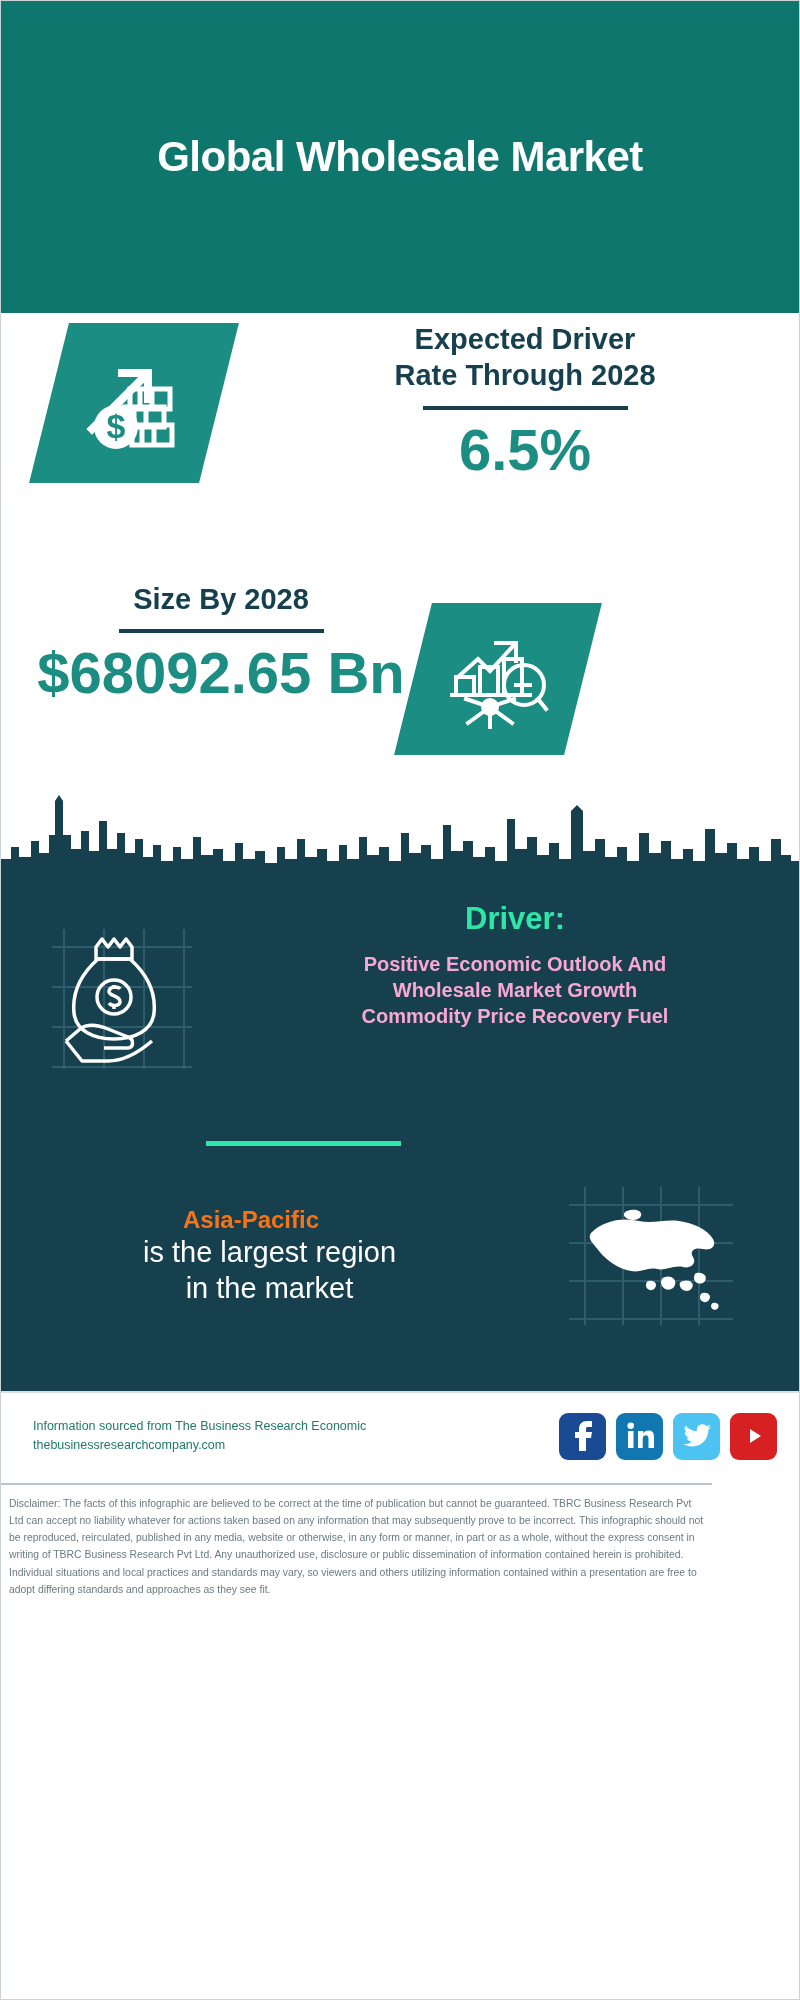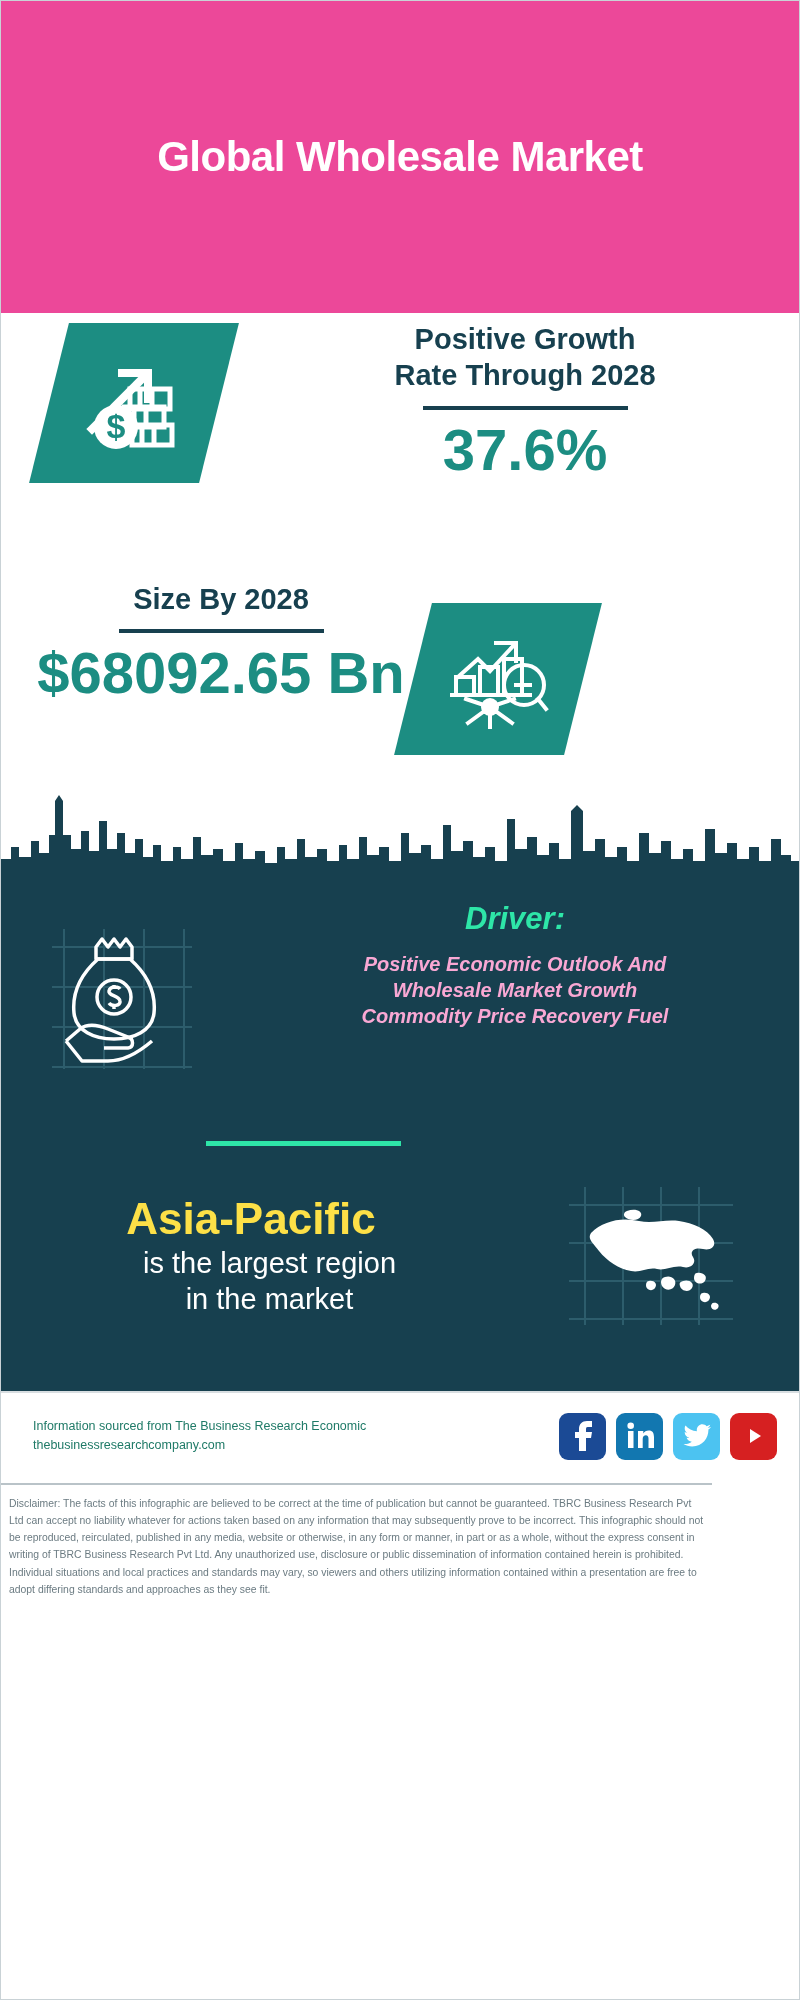--- a/index.html
+++ b/index.html
@@ -6,21 +6,21 @@
   html,body { background:#ffffff; }
   body {
     width:800px; height:2000px;
     font-family:"Liberation Sans", sans-serif;
     position:relative; overflow:hidden;
     border:1px solid #c9d2d6;
   }
 
   
   .header {
-    background:#ec4899; height:312px;
+    background:#0f766e; height:312px;
     display:flex; align-items:center; justify-content:center;
   }
   .header-title {
     color:#ffffff; font-size:42px; font-weight:bold;
     letter-spacing:-0.5px; text-align:center;
   }
 
   
   .stats {
     position:relative; background:#ffffff;
@@ -61,38 +61,38 @@
   
   .dark {
     position:absolute; left:0; top:880px; width:800px; height:510px;
     background:#17404f;
   }
   .driver-wrap {
     position:absolute; left:0; top:20px; width:800px;
     display:flex; align-items:flex-start;
   }
   .driver-icon { width:240px; display:flex; justify-content:center; padding-top:18px; }
-  .driver-body { flex:1; padding-right:12px; text-align:center;font-style:italic; }
+  .driver-body { flex:1; padding-right:12px; text-align:center; }
   .driver-head {
     color:#2ee6a8; font-size:31px; font-weight:bold; margin-bottom:14px;
   }
   .driver-text {
     color:#f9a8d4; font-size:20px; font-weight:bold; line-height:1.3;
   }
   .mid-rule {
     position:absolute; left:205px; top:260px;
     width:195px; height:5px; background:#2ee6a8;
   }
 
   .region-wrap {
     position:absolute; left:0; top:300px; width:800px;
     display:flex; align-items:center;
   }
   .region-body { width:500px; text-align:center; }
-  .region-head { color:#fde047; font-size:44px; font-weight:bold; line-height:1.15; }
+  .region-head { color:#f97316; font-size:24px; font-weight:bold; line-height:1.15; }
   .region-sub  { color:#ffffff; font-size:29px; line-height:1.25;padding-left:37px; }
   .region-map  { flex:1; display:flex; justify-content:center; }
 
   
   .srcbar {
     position:absolute; left:0; top:1390px; width:800px; height:88px;
     background:#ffffff; display:flex; align-items:center;
     border-top:2px solid #d8dee1;
   }
   .src-text { margin-left:32px; line-height:1.55; }
@@ -136,24 +136,24 @@
         <path d="M58 38 v20 M70 38 v20"></path>
         <path d="M52 56 v20 M64 56 v20"></path>
         <path d="M60 74 v20 M72 74 v20"></path>
       </g>
       <circle cx="34" cy="76" r="22" fill="#ffffff"></circle>
       <text x="34" y="87" font-family="Liberation Sans, sans-serif" font-size="34" font-weight="bold" fill="#1c8d82" text-anchor="middle">$</text>
     </svg>
   </div>
 
   <div class="stat-text block-growth">
-    <div class="stat-label">Positive Growth</div>
+    <div class="stat-label">Expected Driver</div>
     <div class="stat-label">Rate Through 2028</div>
     <div class="stat-rule"></div>
-    <div class="stat-value">37.6%</div>
+    <div class="stat-value">6.5%</div>
   </div>
 
   <div class="stat-text block-size">
     <div class="stat-label">Size By 2028</div>
     <div class="stat-rule"></div>
     <div class="stat-value">$68092.65 Bn</div>
   </div>
 
   <div class="para badge-size">
     <svg width="104" height="100" viewBox="0 0 104 100">

